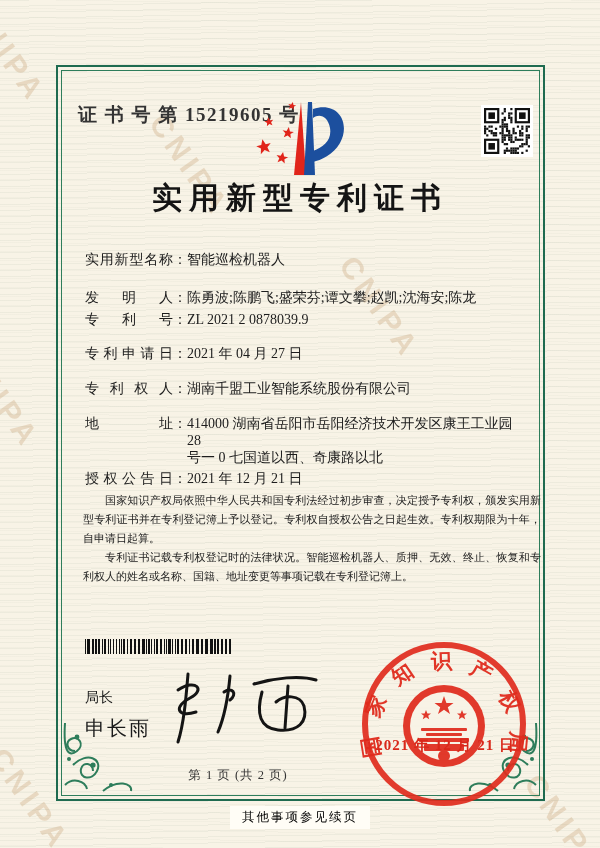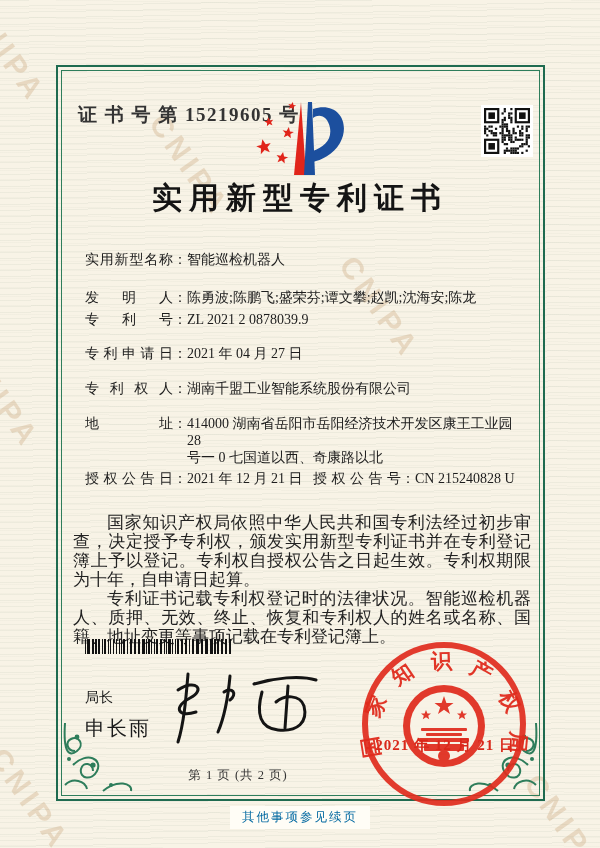--- a/index.html
+++ b/index.html
@@ -64,24 +64,23 @@
   .cont-line{margin-left:102px;}
   .mb-name{margin-bottom:21px;}
   .mb-inv{margin-bottom:5px;}
   .mb-pat{margin-bottom:17px;}
   .mb-file{margin-bottom:18px;}
   .mb-patee{margin-bottom:18px;}
   .mb-addr{margin-bottom:4px;}
   .grant-row{display:flex;}
   .grant-left{width:228px;}
   .legal{
-    position:absolute;left:73px;top:491px;width:458px;
-    font-size:17px;line-height:19px;color:#222;
+    position:absolute;left:83px;top:491px;width:458px;
+    font-size:11px;line-height:19px;color:#222;
     text-align:justify;
-    margin-top:22px;
   }
   .legal p{margin:0;text-indent:2em;}
   .barcode{position:absolute;left:85px;top:639px;}
   .director-label{position:absolute;left:85px;top:689px;font-size:14px;color:#1a1a1a;}
   .director-name{position:absolute;left:85px;top:715px;font-size:20px;color:#1a1a1a;letter-spacing:2px;}
   .signature{position:absolute;left:150px;top:668px;}
   .seal{position:absolute;left:358px;top:638px;width:172px;height:172px;}
   .seal-date{
     position:absolute;left:-18px;top:98px;width:210px;
     text-align:center;
@@ -90,21 +89,21 @@
   }
   .page-info{
     position:absolute;left:0;top:767px;width:476px;text-align:center;
     font-size:12.5px;color:#333;letter-spacing:1px;
   }
   .note{
     position:absolute;left:0;top:806px;width:600px;text-align:center;
   }
   .note span{
     display:inline-block;background:#fffdf6;padding:3px 12px;
-    font-size:12.5px;color:#0369a1;letter-spacing:2px;
+    font-size:12.5px;color:#000000;letter-spacing:2px;
   }
 </style>
 </head>
 <body>
 
 <div class="page">
 
   <span class="wm" style="left:-14px;top:-6px;">CNIPA</span>
   <span class="wm" style="left:170px;top:108px;">CNIPA</span>
   <span class="wm" style="left:360px;top:250px;">CNIPA</span>
@@ -311,23 +310,20 @@
       <span class="flabel">专利权人</span><span class="fcolon">：</span><span class="fvalue">湖南千盟工业智能系统股份有限公司</span>
     </div>
     <div class="frow mb-addr">
       <div><span class="flabel">地址</span><span class="fcolon">：</span><span class="fvalue">414000 湖南省岳阳市岳阳经济技术开发区康王工业园 28</span></div>
       <div class="cont-line">号一 0 七国道以西、奇康路以北</div>
     </div>
     <div class="frow grant-row">
       <div class="grant-left">
         <span class="flabel">授权公告日</span><span class="fcolon">：</span><span class="fvalue">2021 年 12 月 21 日</span>
       </div>
-      <div>
-        <span class="flabel">授权公告号</span><span class="fcolon">：</span><span class="fvalue">CN 215240828 U</span>
-      </div>
     </div>
   </div>
 
   <div class="legal">
     <p>国家知识产权局依照中华人民共和国专利法经过初步审查，决定授予专利权，颁发实用新型专利证书并在专利登记簿上予以登记。专利权自授权公告之日起生效。专利权期限为十年，自申请日起算。</p>
     <p>专利证书记载专利权登记时的法律状况。智能巡检机器人、质押、无效、终止、恢复和专利权人的姓名或名称、国籍、地址变更等事项记载在专利登记簿上。</p>
   </div>
 
   <svg class="barcode" id="barcode" width="150" height="15">
       <rect x="0" y="0" width="1" height="15" fill="#111"></rect>

